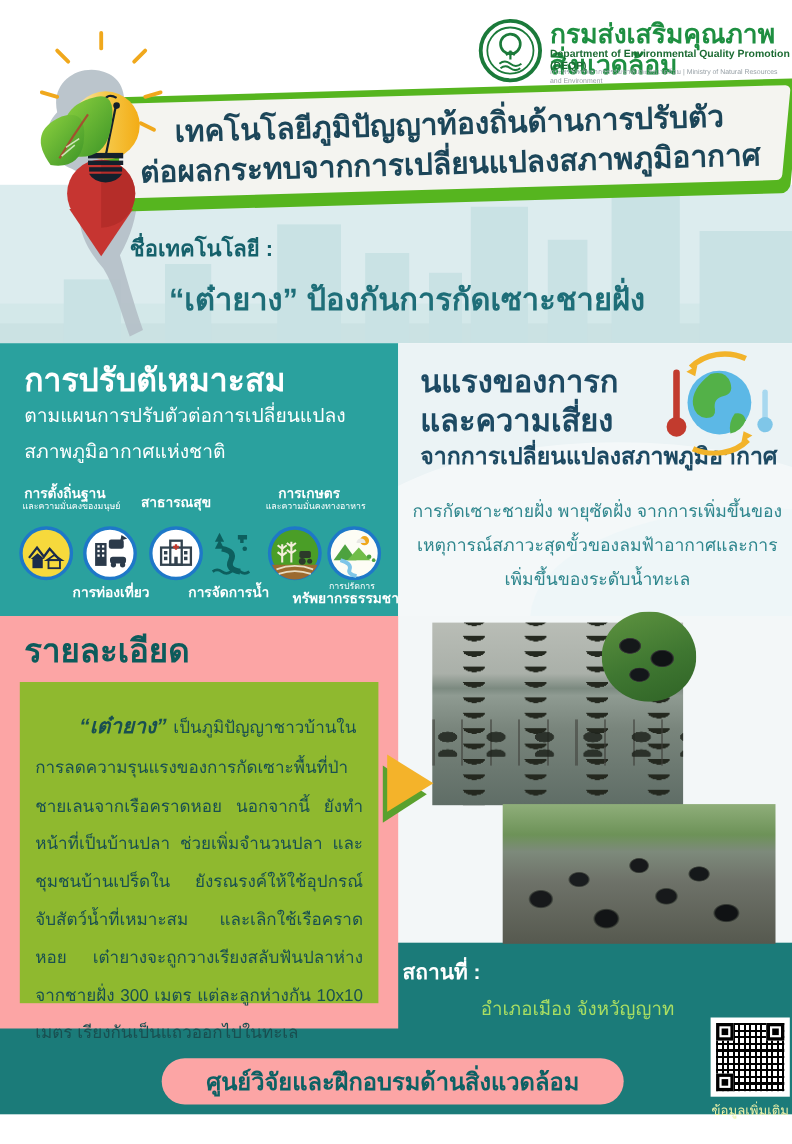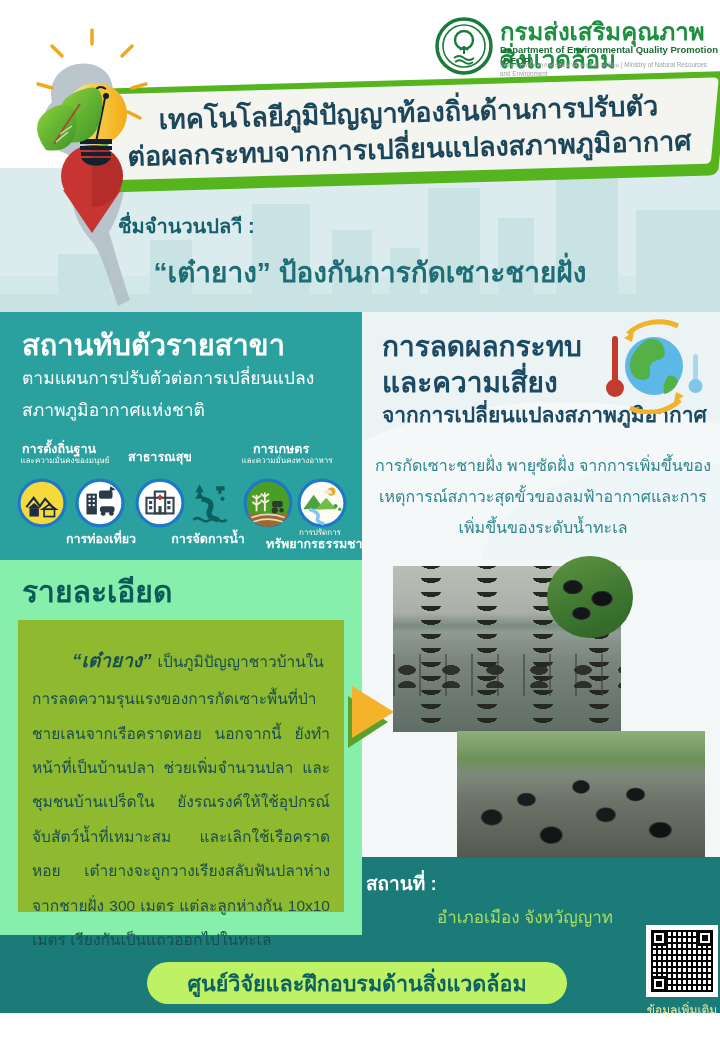--- a/index.html
+++ b/index.html
@@ -43,21 +43,21 @@
   .sec-main { font-size:12.5px; font-weight:bold; }
   .sec-sub { font-size:8px;padding-left:12px; }
 
   .impact-title1 { position:absolute; left:20px; top:12px; font-size:28px; font-weight:bold; color:#1d4a63; }
   .impact-title2 { position:absolute; left:20px; top:48px; font-size:28px; font-weight:bold; color:#1d4a63; }
   .impact-sub { position:absolute; left:20px; top:86px; font-size:21px; font-weight:bold; color:#1d4a63; }
   .earth-icon { position:absolute; left:236px; top:6px; width:112px; height:96px; }
   .impact-body { position:absolute; left:12px; top:138px; width:338px; text-align:center; font-size:16px; color:#2e868d; line-height:1.95; }
 
   
-  .lime-panel { left:0; top:560px; width:362px; height:375px; background:#86efac; z-index:3; }
+  .lime-panel { left:0; top:560px; width:362px; height:375px; background:#fca5a5; z-index:3; }
   .details-title { position:absolute; left:22px; top:8px; font-size:30px; font-weight:bold; color:#0c5b5b; }
   .details-box { position:absolute; left:18px; top:60px; width:326px; height:292px; background:#8fb92f; }
   .details-box p { padding:20px 14px; text-indent:40px; font-size:15.5px; line-height:2.22; color:#194f50; text-align:justify; }
   .details-lead { font-size:19px; font-weight:bold; font-style:italic; margin-right:6px; }
   .arrow-svg { left:340px; top:676px; width:58px; height:84px; z-index:5; }
 
   
   .photos-bg { left:362px; top:560px; width:358px; height:300px; background:#f3f7f8; z-index:1; }
   .photo-main { left:393px; top:566px; width:228px; height:166px; z-index:3;
     background:
@@ -84,21 +84,21 @@
       radial-gradient(14px 10px at 28% 54%, #1a1d1f 58%, #474c44 66%, transparent 72%),
       radial-gradient(14px 10px at 72% 50%, #15181a 58%, #40453d 66%, transparent 72%),
       radial-gradient(13px 10px at 50% 44%, #17191b 58%, #454a42 66%, transparent 72%),
       linear-gradient(180deg,#8fae7a 0%, #6d9258 22%, #7d8a7b 34%, #6e7269 55%, #56594f 100%); }
 
   
   .teal-band { left:0; top:857px; width:720px; height:156px; background:#1b7b79; z-index:2; }
   .loc-label { left:366px; top:868px; font-size:19px; font-weight:bold; color:#ffffff; z-index:4; }
   .loc-line1 { left:437px; top:870px; font-size:17px; color:#a9de62; z-index:4; }
   .loc-line2 { left:437px; top:903px; font-size:17px; color:#a9de62; z-index:4; }
-  .footer-pill { left:147px; top:962px; width:420px; height:42px; background:#bef264; border-radius:22px;
+  .footer-pill { left:147px; top:962px; width:420px; height:42px; background:#fca5a5; border-radius:22px;
     display:flex; align-items:center; justify-content:center; z-index:4;text-align:center; }
   .footer-pill span { font-size:21.5px; font-weight:bold; color:#0d6164; }
   .qr-box { left:646px; top:925px; width:72px; height:72px; background:#ffffff; padding:5px; z-index:4; }
   .qr-noise { position:relative; width:100%; height:100%;
     background:
       repeating-linear-gradient(90deg,#000 0 2px,transparent 2px 5px),
       repeating-linear-gradient(0deg,#000 0 2px,transparent 2px 6px);
     background-size:100% 100%; }
   .finder { position:absolute; width:16px; height:16px; border:3px solid #000; background:#fff; }
   .finder::after { content:""; position:absolute; left:2px; top:2px; width:6px; height:6px; background:#000; }
@@ -190,25 +190,25 @@
 
   <div class="abs banner">
     <div class="banner-green"></div>
     <div class="banner-white"></div>
     <div class="banner-text">
       <div class="banner-line">เทคโนโลยีภูมิปัญญาท้องถิ่นด้านการปรับตัว</div>
       <div class="banner-line">ต่อผลกระทบจากการเปลี่ยนแปลงสภาพภูมิอากาศ</div>
     </div>
   </div>
 
-  <div class="abs tech-label">ชื่มจำนวนปลาี :</div>
+  <div class="abs tech-label">ชื่อเทคโนโลยี :</div>
   <div class="abs tech-name">“เต๋ายาง” ป้องกันการกัดเซาะชายฝั่ง</div>
 
   <div class="abs left-panel">
-    <div class="adapt-title">สถานทับตัวรายสาขา</div>
+    <div class="adapt-title">การปรับตัเหมาะสม</div>
     <div class="adapt-sub1">ตามแผนการปรับตัวต่อการเปลี่ยนแปลง</div>
     <div class="adapt-sub2">สภาพภูมิอากาศแห่งชาติ</div>
 
     <div class="sec-lab" style="left:0; top:130px; width:118px;">
       <div class="sec-main">การตั้งถิ่นฐาน</div>
       <div class="sec-sub">และความมั่นคงของมนุษย์</div>
     </div>
     <div class="sec-lab sec-main" style="left:112px; top:138px; width:96px;">สาธารณสุข</div>
     <div class="sec-lab" style="left:222px; top:130px; width:118px;">
       <div class="sec-main">การเกษตร</div>
@@ -292,21 +292,21 @@
     <div class="sec-lab sec-main" style="left:160px; top:220px; width:96px;">การจัดการน้ำ</div>
     <div class="sec-lab" style="left:266px; top:216px; width:96px;">
       <div class="sec-sub">การปรัดการ</div>
       <div class="sec-main">ทรัพยากรธรรมชาติ</div>
     </div>
   </div>
 
   <div class="abs right-panel">
     <div class="wave2"></div>
       <div class="wave1"></div>
-    <div class="impact-title1">การลดผลกระทบ</div>
+    <div class="impact-title1">นแรงของการก</div>
     <div class="impact-title2">และความเสี่ยง</div>
     <div class="impact-sub">จากการเปลี่ยนแปลงสภาพภูมิอากาศ</div>
     <svg class="earth-icon" viewBox="0 0 112 96">
       <path d="M30 16 A40 34 0 0 1 80 8" stroke="#f2b32a" stroke-width="5" fill="none"></path>
       <path d="M26 20 l10 -6 -2 10 Z" fill="#f2b32a"></path>
       <path d="M82 82 A40 34 0 0 1 32 90" stroke="#f2b32a" stroke-width="5" fill="none"></path>
       <path d="M86 78 l-10 6 2 -10 Z" fill="#f2b32a"></path>
       <circle cx="56" cy="48" r="29" fill="#5cb8e6"></circle>
       <path d="M48 22 q14 -4 18 8 q3 10 -6 12 q-10 2 -8 12 q1 8 -8 8 q-10 -1 -12 -12 q-2 -14 16 -28 Z" fill="#53b148"></path>
       <path d="M70 58 q8 -2 10 6 q-4 10 -14 12 q-2 -10 4 -18 Z" fill="#53b148"></path>

